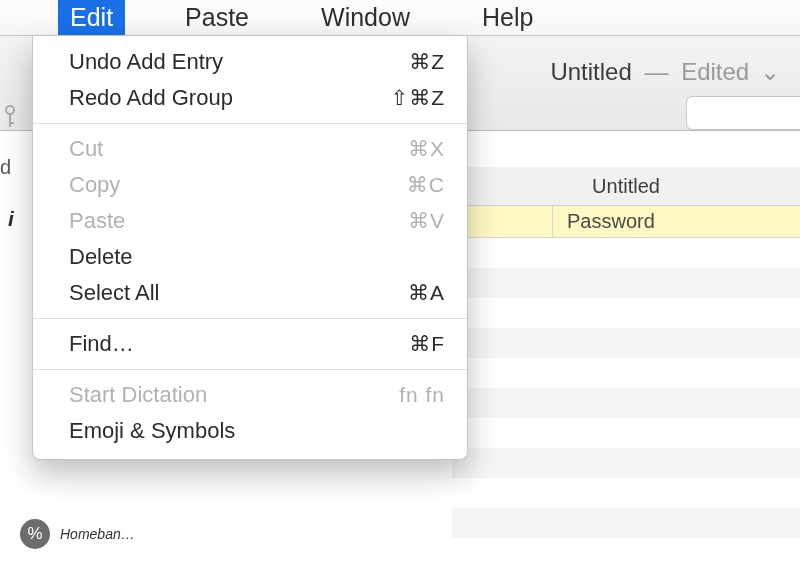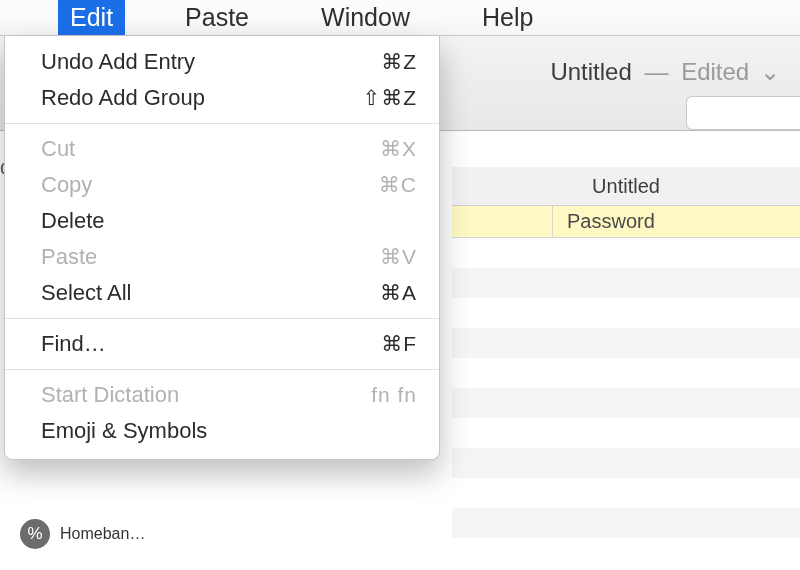--- a/index.html
+++ b/index.html
@@ -15,31 +15,31 @@
   .window-title .state { color: #9a9a9a; }
   .window-title .chev { color: #9a9a9a; margin-left: 4px; }
   .search-field { position: absolute; right: 0; top: 60px; width: 114px; height: 34px; background: #fff; border: 1px solid #c8c8c8; border-right: none; border-radius: 6px 0 0 6px; }
   .tb-left { position: absolute; left: 0; top: 64px; display: flex; align-items: center; }
   .key-ic { width: 12px; height: 34px; margin-left: 4px; display: flex; align-items: center; justify-content: center; color: #9c9c9c; font-size: 22px; }
   .tb-text { position: absolute; left: 0; top: 120px; font-size: 20px; color: #595959; }
   .left-rail { position: absolute; left: 0; top: 165px; width: 230px; bottom: 0; background: #fff; }
   .left-rail .rail-head { font-size: 21px; font-weight: 600; font-style: italic; color: #2b2b2b; padding: 6px 8px 10px; letter-spacing: 0.3px; }
   .rail-item { display: flex; align-items: center; gap: 10px; padding: 8px 20px; }
   .rail-item .pct { width: 30px; height: 30px; border-radius: 50%; background: #6c6c6c; color: #fff; display: flex; align-items: center; justify-content: center; font-size: 17px; }
-  .rail-item span.lbl { font-size: 16px; color: #333; white-space: nowrap; overflow: hidden; text-overflow: ellipsis; max-width: 150px; }
+  .rail-item span.lbl { font-size: 14px; color: #333; white-space: nowrap; overflow: hidden; text-overflow: ellipsis; max-width: 150px; font-style: italic; }
   .right-pane { position: absolute; left: 452px; right: 0; top: 131px; bottom: 0; }
   .tabstrip { height: 39px; border-bottom: 1px solid #d0d0d0; display: flex; align-items: center; justify-content: center; background: #f1f1f1; }
   .tabstrip .tab { font-size: 20px; color: #3c3c3c; }
   .table-head { height: 32px; display: flex; align-items: center; border-bottom: 1px solid #d6d6d6; background: #fef9c3; }
   .table-head .col-div { width: 1px; height: 100%; background: #d6d6d6; margin-left: 100px; }
   .table-head .col-lbl { padding-left: 14px; font-size: 20px; color: #4a4a4a; }
   .rows { }
   .rows .row { height: 30px; }
   .rows .row.alt { background: #f4f5f7; }
-  .dropdown { position: absolute; left: 4px; top: 36px; width: 436px; background: #fff; border: 1px solid #c7c7c7; border-top: none; border-radius: 0 0 8px 8px; box-shadow: 0 14px 30px rgba(0,0,0,0.25); padding: 8px 0 10px; z-index: 10; }
+  .dropdown { position: absolute; left: 32px; top: 36px; width: 436px; background: #fff; border: 1px solid #c7c7c7; border-top: none; border-radius: 0 0 8px 8px; box-shadow: 0 14px 30px rgba(0,0,0,0.25); padding: 8px 0 10px; z-index: 10; }
   .dropdown .mi { display: flex; align-items: center; justify-content: space-between; padding: 5px 22px 5px 36px; font-size: 22px; color: #2c2c2c; cursor: default; }
   .dropdown .mi.disabled { color: #b2b2b2; gap: 40px; }
   .dropdown .mi .sc { font-size: 21px; color: inherit; letter-spacing: 1px; white-space: nowrap; }
   .dropdown .sep { height: 1px; background: #e1e1e1; margin: 7px 0; }
 </style>
 </head>
 <body>
 
 <div class="menubar">
   <div class="menu-title active">Edit</div>
@@ -114,27 +114,27 @@
   </div>
   <div class="sep"></div>
   <div class="mi disabled">
     <span>Cut</span>
     <span class="sc">⌘X</span>
   </div>
   <div class="mi disabled">
     <span>Copy</span>
     <span class="sc">⌘C</span>
   </div>
+  <div class="mi disabled">
+    <span>Paste</span>
+    <span class="sc">⌘V</span>
+  </div>
   <div class="mi">
     <span>Delete</span>
     <span class="sc"></span>
-  </div>
-  <div class="mi disabled">
-    <span>Paste</span>
-    <span class="sc">⌘V</span>
   </div>
   <div class="mi">
     <span>Select All</span>
     <span class="sc">⌘A</span>
   </div>
   <div class="sep"></div>
   <div class="mi">
     <span>Find…</span>
     <span class="sc">⌘F</span>
   </div>

